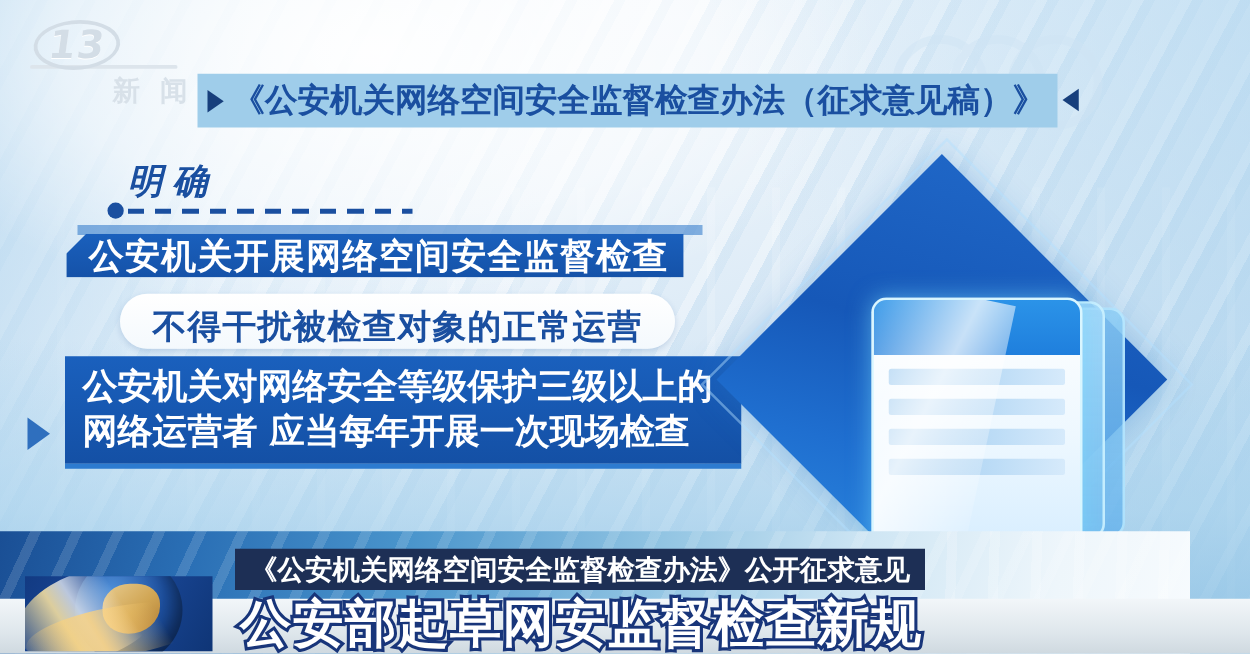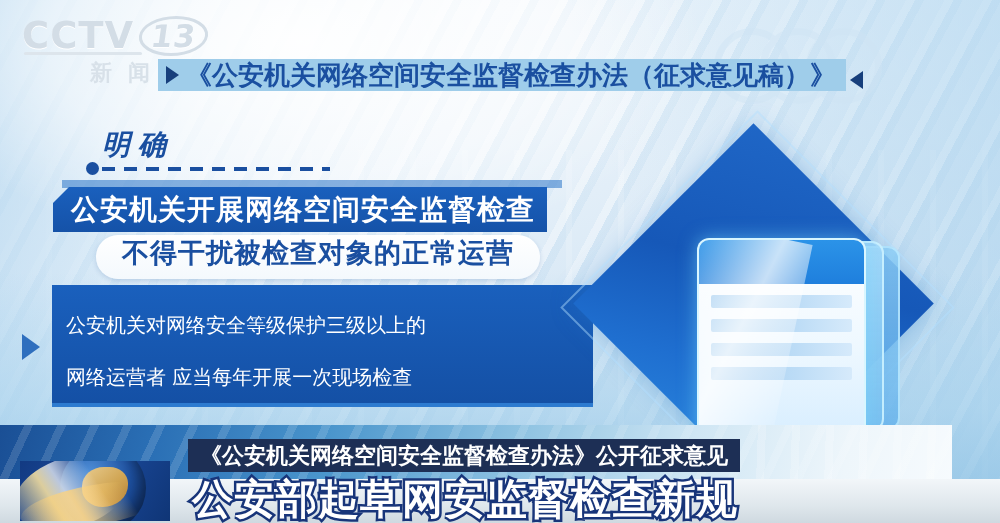--- a/index.html
+++ b/index.html
@@ -73,21 +73,21 @@
   #logo .logo-sub{
     margin-top:1px;font-size:22px;letter-spacing:16px;color:#d8e1e9;
     text-align:center;padding-left:26px;font-weight:bold;
   }
   #logo .logo-rule{
     height:3px;background:#dde5ec;width:118px;margin:-4px 0 3px 2px;border-radius:2px;
   }
 
   
   #title-band{
-    position:absolute;left:158px;top:59px;height:32px;
+    position:absolute;left:158px;top:59px;height:43px;
     background:#9fcdea;display:flex;align-items:center;padding:0 10px 0 8px;
   }
   #title-band .tri-left{
     width:0;height:0;border-top:9px solid transparent;border-bottom:9px solid transparent;
     border-left:13px solid #173f7c;margin-right:7px;flex:none;
   }
   #title-text{
     font-size:26px;font-weight:bold;color:#1a4fa0;letter-spacing:0px;white-space:nowrap;
   }
   #title-band .tri-right{
@@ -109,45 +109,45 @@
     position:absolute;left:16px;top:41px;width:228px;height:4px;
     background:repeating-linear-gradient(90deg,#1a4fa0 0px,#1a4fa0 13px,rgba(0,0,0,0) 13px,rgba(0,0,0,0) 22px);
   }
 
   
   .bar-dark{
     position:absolute;background:#1557b0;color:#fff;font-weight:bold;
     display:flex;align-items:center;
   }
   #bar1{
-    left:53px;top:187px;height:45px;padding:0 12px 0 18px;font-size:28px;letter-spacing:1px;
+    left:53px;top:187px;height:35px;padding:0 12px 0 18px;font-size:28px;letter-spacing:1px;
     clip-path:polygon(16px 0,100% 0,100% 100%,0 100%,0 16px);
     background:linear-gradient(180deg,#1a60bd 0%,#1552a8 100%);
   }
   #bar1-shadow{
     position:absolute;left:62px;top:180px;width:500px;height:8px;background:#2a74c9;opacity:.55;
   }
 
   #bar2{
     position:absolute;left:96px;top:235px;height:44px;padding:0 26px;
-    display:flex;align-items:flex-start;border-radius:22px;
+    display:flex;align-items:flex-end;border-radius:22px;
     background:linear-gradient(180deg,#ffffff 0%,#f4f9fd 100%);
     color:#1a4fa0;font-size:27px;font-weight:bold;letter-spacing:1px;
     box-shadow:0 2px 5px rgba(30,80,150,.18);
   }
 
   
   #bar3{
     position:absolute;left:52px;top:285px;width:515px;
     background:linear-gradient(180deg,#1a60bd 0%,#1450a5 100%);
     padding:6px 12px 8px 14px;
     border-bottom:4px solid #2d7bd0;
   }
   #bar3 .line{
-    color:#fff;font-size:20px;font-weight:normal;letter-spacing:0px;line-height:36px;white-space:nowrap;margin-top:16px;
+    color:#fff;font-size:28px;font-weight:bold;letter-spacing:0px;line-height:36px;white-space:nowrap;
   }
   #bar3-arrow{
     position:absolute;left:22px;top:334px;width:0;height:0;
     border-top:13px solid transparent;border-bottom:13px solid transparent;
     border-left:18px solid #2f6fbe;
   }
 
   #bar4{
     position:absolute;left:113px;top:383px;
     font-size:30px;font-weight:bold;color:#123f8e;letter-spacing:1px;white-space:nowrap;
@@ -270,21 +270,20 @@
   <div class="bg-layer bg-soft-white"></div>
   <div class="bg-layer bg-blue-bottom"></div>
   <div class="bg-ghost-rings">
     <span></span>
       <span></span>
       <span></span>
   </div>
 
   <div id="logo">
     <div class="logo-main">
-      <span>CCTV</span>
       <span class="logo-13">13</span>
     </div>
     <div class="logo-rule"></div>
     <div class="logo-sub">新闻</div>
   </div>
 
   <div id="title-band">
     <div class="tri-left"></div>
     <div id="title-text">《公安机关网络空间安全监督检查办法（征求意见稿）》</div>
     <div class="tri-right"></div>

